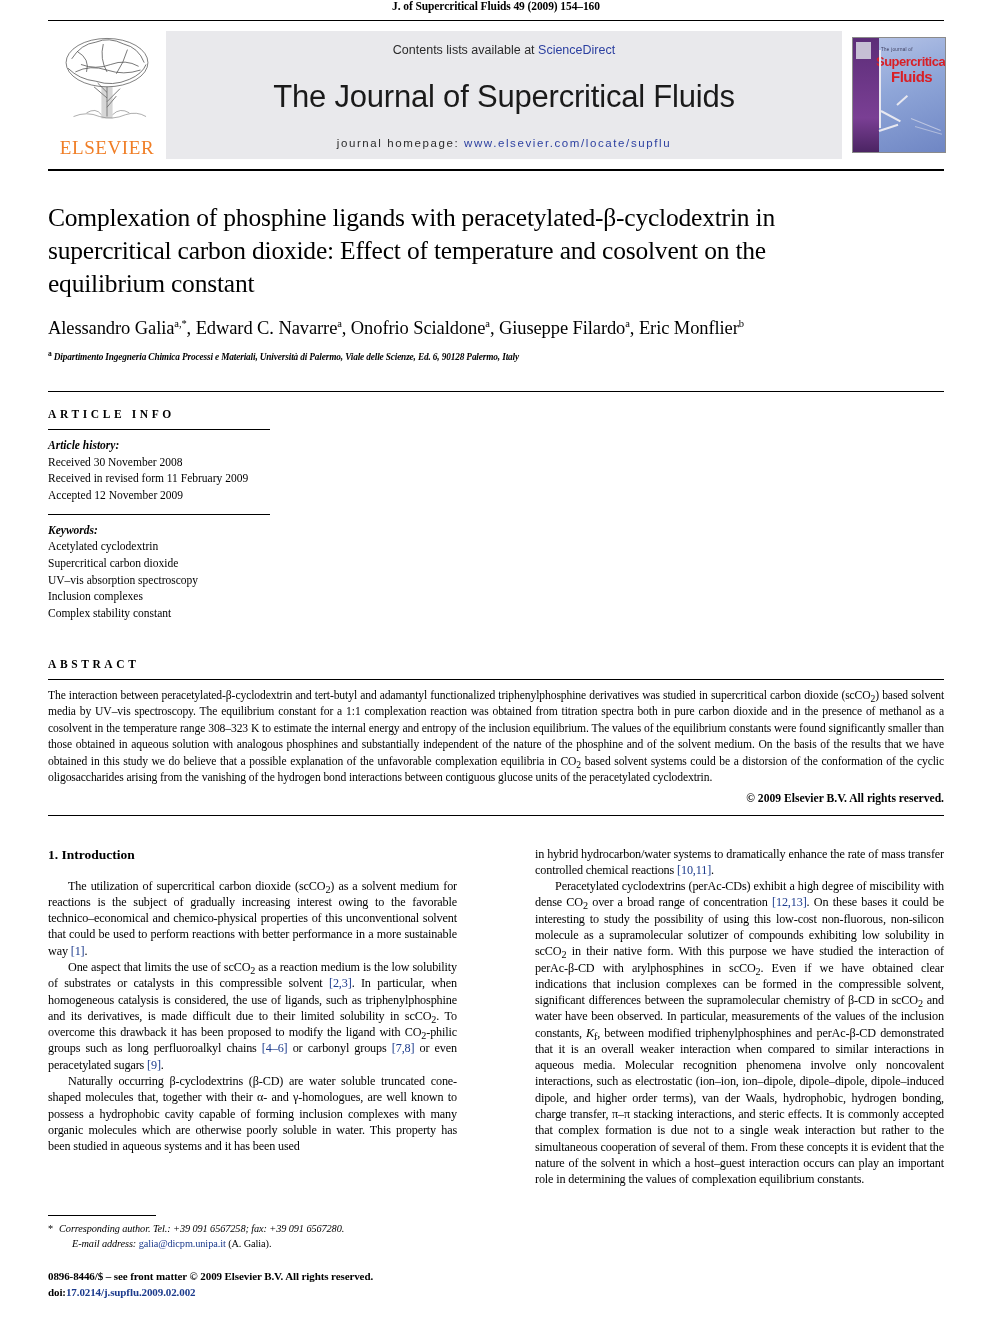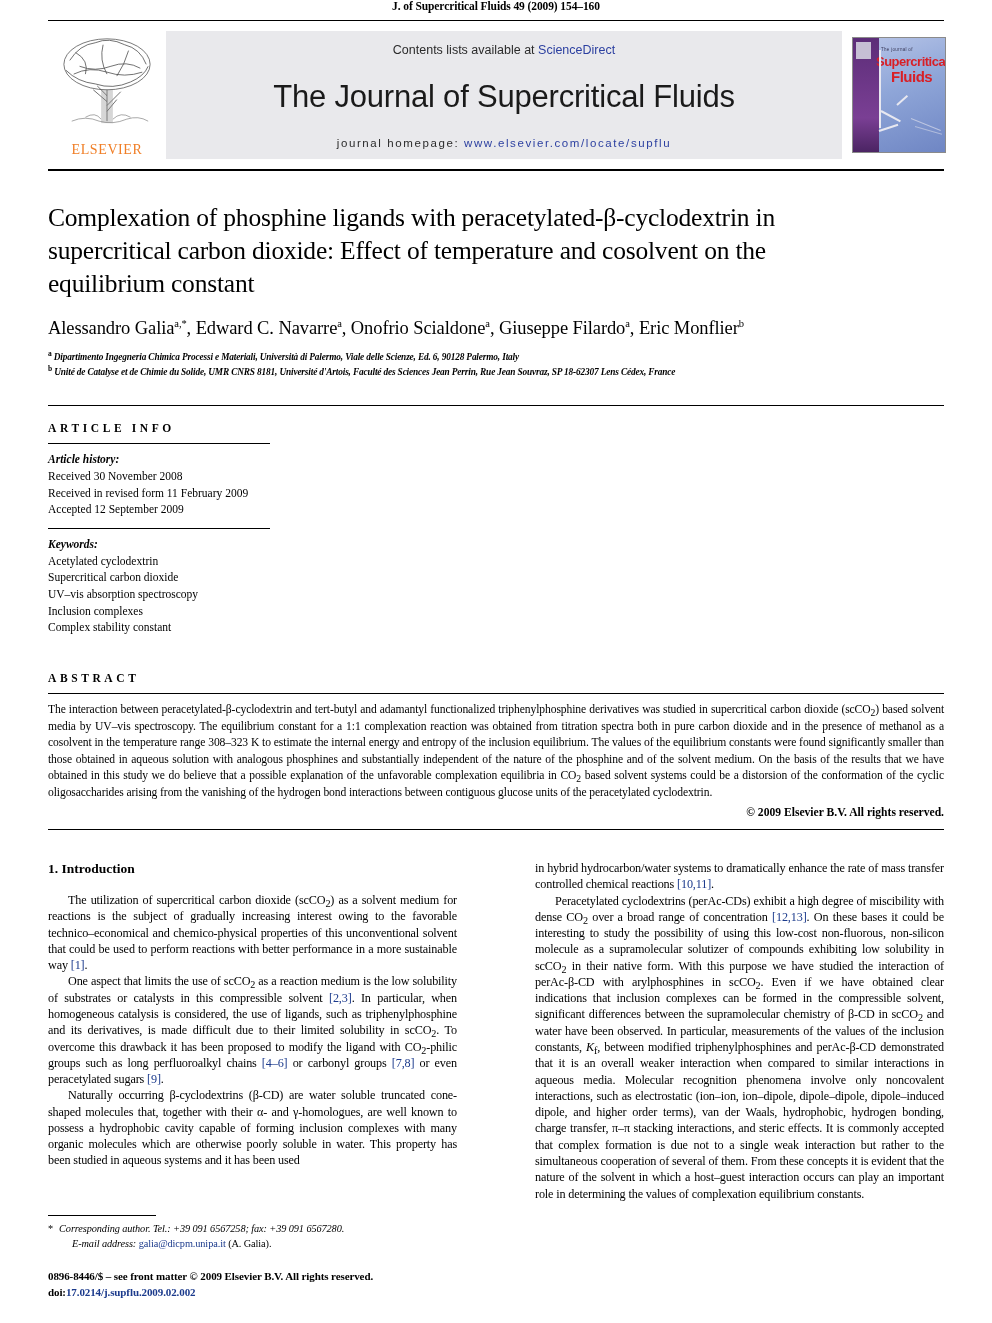--- a/index.html
+++ b/index.html
@@ -47,21 +47,21 @@
     flex: 0 0 118px;
     display: flex;
     flex-direction: column;
     align-items: center;
     justify-content: flex-end;
     padding-bottom: 2px;
   }
   .tree-svg { display: block; }
   .elsevier-word {
     font-family: "Liberation Serif", serif;
-    font-size: 14px;
+    font-size: 19px;
     letter-spacing: 0.6px;
     color: #F07E26;
     font-weight: normal;
     line-height: 1;
     margin-top: 14px;
   }
   .masthead-center {
     flex: 1 1 auto;
     background: #e9e9ec;
     display: flex;
@@ -345,36 +345,35 @@
     </div>
 
   </div>
   <div class="rule-mid"></div>
 
   <div class="title-block">
     <h1 class="article-title">Complexation of phosphine ligands with peracetylated-β-cyclodextrin in supercritical carbon dioxide: Effect of temperature and cosolvent on the equilibrium constant</h1>
     <div class="authors">Alessandro Galia<sup>a,*</sup>, Edward C. Navarre<sup>a</sup>, Onofrio Scialdone<sup>a</sup>, Giuseppe Filardo<sup>a</sup>, Eric Monflier<sup>b</sup></div>
     <div class="affiliations">
       <div><sup>a</sup> <span>Dipartimento Ingegneria Chimica Processi e Materiali, Università di Palermo, Viale delle Scienze, Ed. 6, 90128 Palermo, Italy</span></div>
-      <div><sup>b</sup> <span>Unité de Catalyse et de Chimie du Solide, UMR CNRS 8181, Université d'Artois, Faculté des Sciences Jean Perrin, Rue Jean Souvraz, SP 18-62307 Lens Cédex, France</span></div>
     </div>
   </div>
 
   <div class="rule-section"></div>
 
   <div class="info-abstract">
 
     <div class="col-info">
       <div class="sec-head">ARTICLE INFO</div>
       <div class="thin-rule"></div>
       <div class="info-group">
         <div class="info-label">Article history:</div>
         <div class="info-line">Received 30 November 2008</div>
         <div class="info-line">Received in revised form 11 February 2009</div>
-        <div class="info-line">Accepted 12 September 2009</div>
+        <div class="info-line">Accepted 12 November 2009</div>
       </div>
       <div class="thin-rule"></div>
       <div class="info-group">
         <div class="info-label">Keywords:</div>
         <div class="info-line">Acetylated cyclodextrin</div>
         <div class="info-line">Supercritical carbon dioxide</div>
         <div class="info-line">UV–vis absorption spectroscopy</div>
         <div class="info-line">Inclusion complexes</div>
         <div class="info-line">Complex stability constant</div>
       </div>

